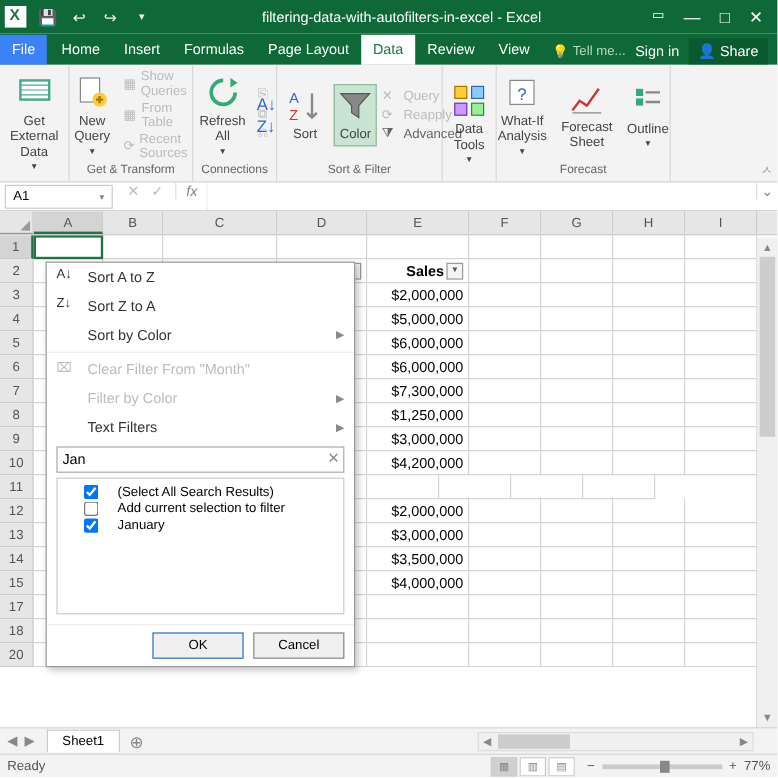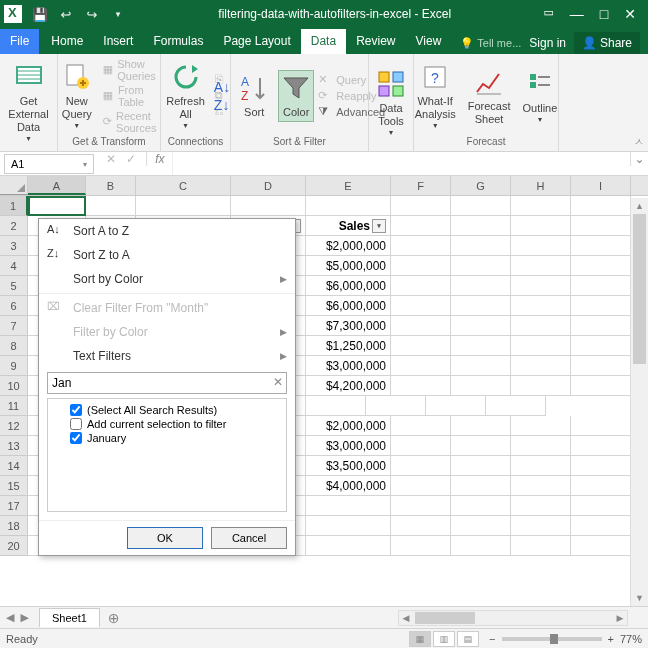--- a/index.html
+++ b/index.html
@@ -71,21 +71,21 @@
 .dropdown{position:absolute;left:38px;top:218px;width:258px;background:#fff;border:1px solid #999;box-shadow:2px 2px 6px rgba(0,0,0,.25);z-index:10;font-size:12px}
 .dd-item{display:flex;align-items:center;padding:4px 8px;gap:10px;color:#333}
 .dd-item.disabled{color:#bbb}
 .dd-item .arrow{margin-left:auto;font-size:9px;color:#888}
 .dd-sortic{width:16px;height:16px;font-size:11px}
 .dd-sep{height:1px;background:#eee;margin:2px 0}
 .dd-search{margin:4px 8px;position:relative}
 .dd-search input{width:100%;border:1px solid #aaa;padding:3px 20px 3px 4px;font-size:12px;font-family:inherit}
 .dd-search .clear{position:absolute;right:4px;top:3px;font-size:12px;color:#888}
 .dd-tree{margin:4px 8px 8px 8px;border:1px solid #ccc;height:114px;padding:4px;overflow:auto}
-.dd-tree .node{display:flex;align-items:center;gap:5px;padding:1px 0 1px 18px;font-size:11px}
+.dd-tree .node{display:flex;align-items:center;gap:16px;padding:1px 0 1px 18px;font-size:11px}
 .dd-tree input[type=checkbox]{width:12px;height:12px}
 .dd-btns{display:flex;justify-content:flex-end;gap:8px;padding:6px 8px;border-top:1px solid #eee}
 .dd-btns button{width:76px;height:22px;border:1px solid #888;background:#f0f0f0;font-size:11px}
 .dd-btns button.ok{border:1px solid #2a6fbb}
 
 
 .vscroll{position:absolute;right:0;top:198px;width:18px;height:408px;background:#f0f0f0;border-left:1px solid #ddd}
 .vscroll .vthumb{position:absolute;top:16px;left:2px;right:2px;height:150px;background:#cdcdcd}
 .vscroll .arr{position:absolute;left:0;right:0;height:16px;text-align:center;font-size:9px;color:#888;line-height:16px}
 

